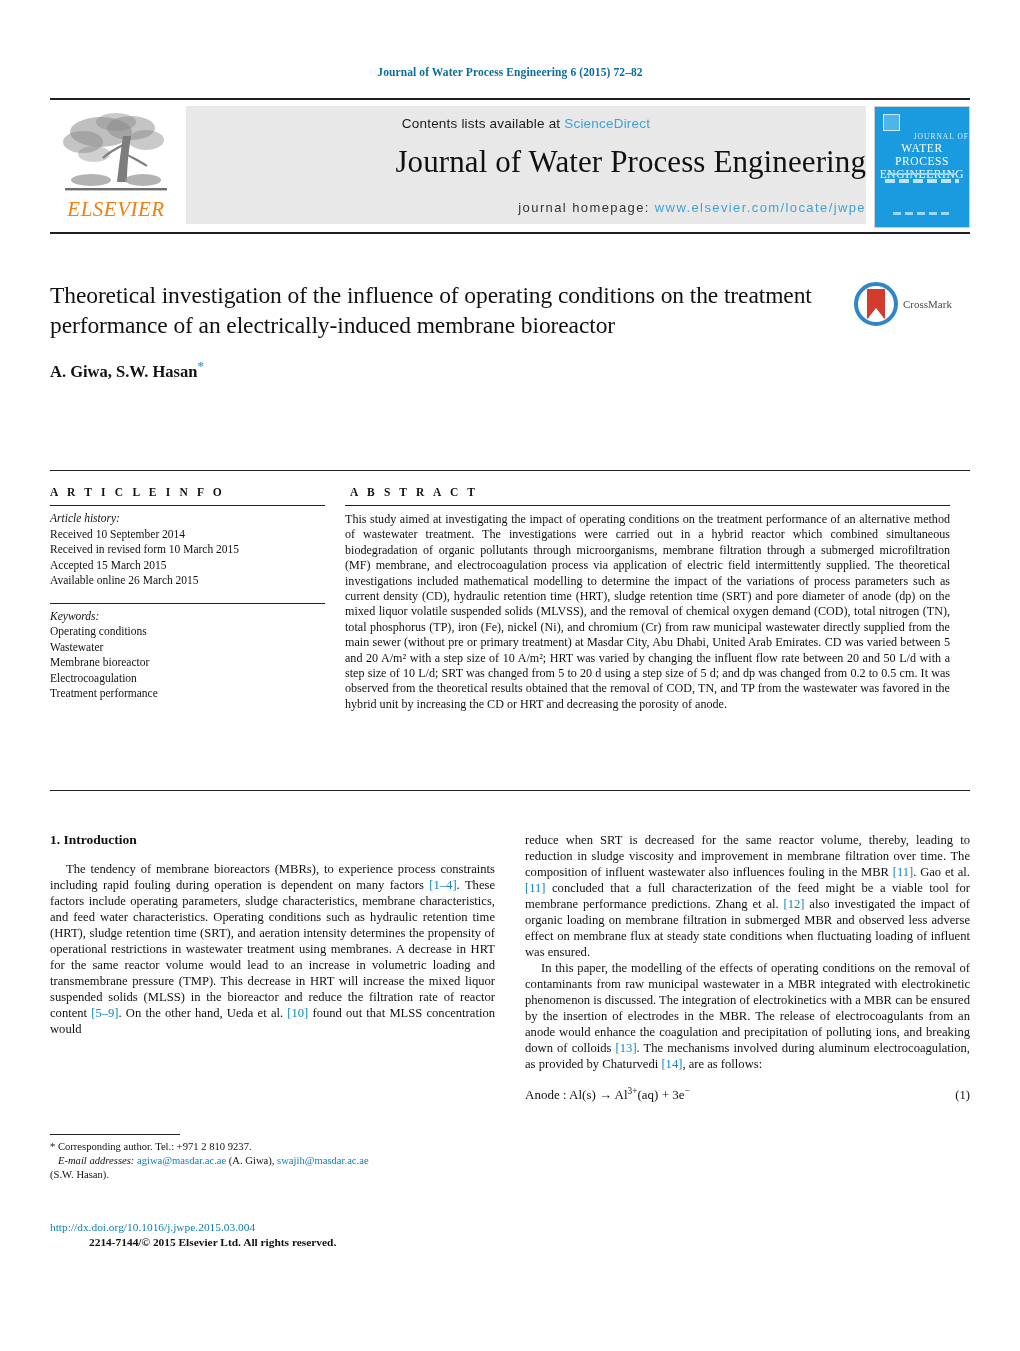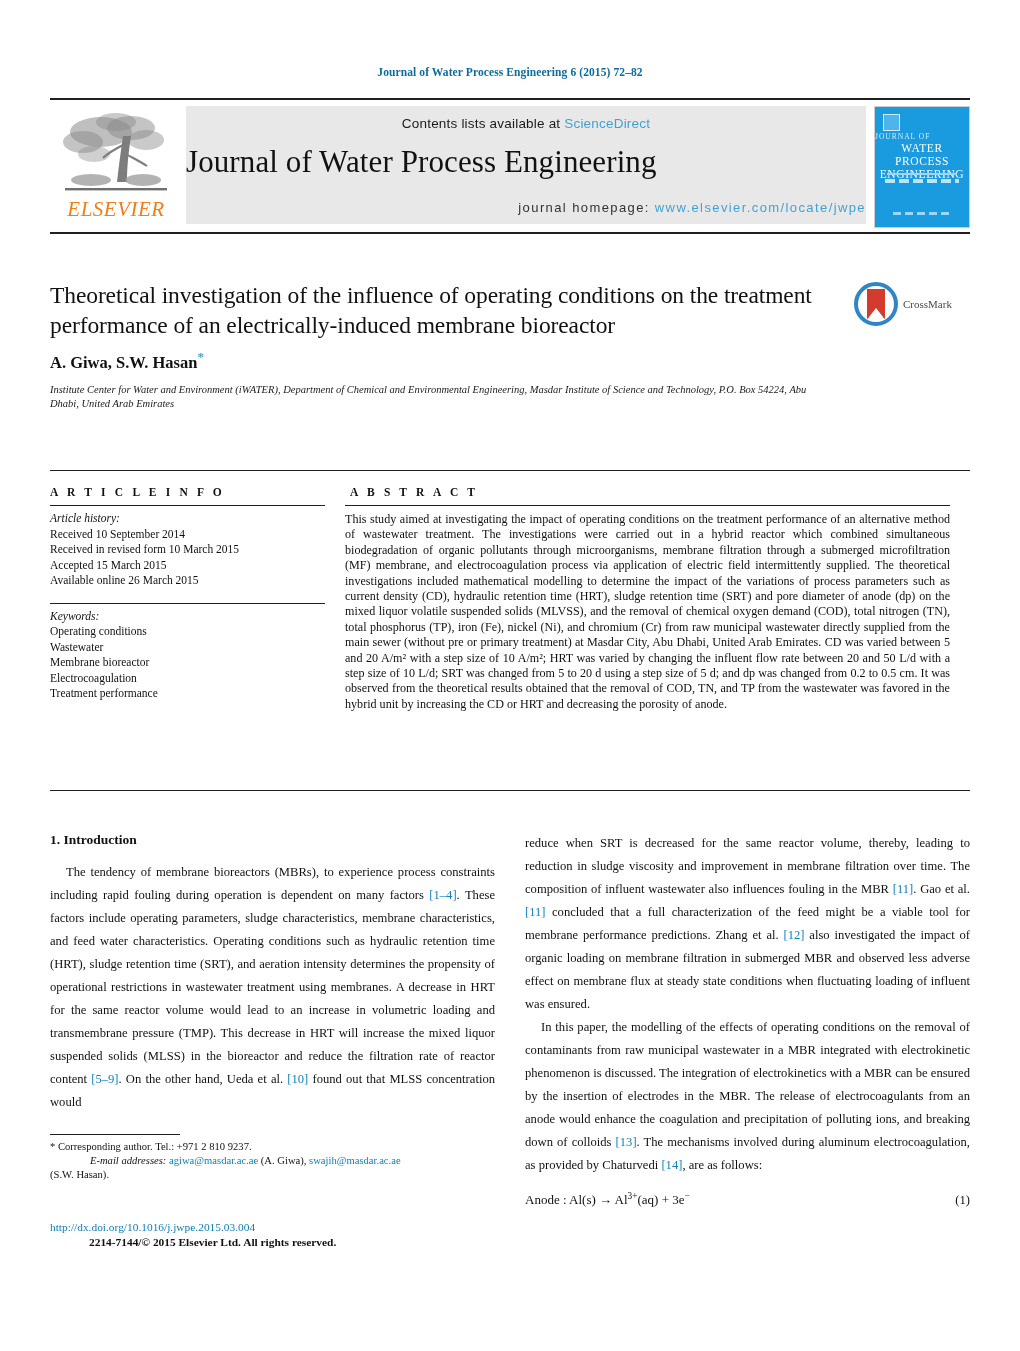--- a/index.html
+++ b/index.html
@@ -81,21 +81,21 @@
     text-align: center;
     font-family: "Liberation Sans", sans-serif;
     font-size: 13.5px;
     color: #1a1a1a;
     letter-spacing: 0.2px;
   }
   .contents-line .sd { color: #3fa2d6; }
   .journal-title-band {
     position: absolute;
     top: 38px; left: 0; right: 0;
-    text-align: left;
+    text-align: right;
     font-family: "Liberation Serif", serif;
     font-size: 31px;
     color: #111;
     letter-spacing: 0.1px;
   }
   .homepage-line {
     position: absolute;
     bottom: 9px; left: 0; right: 0;
     text-align: right;
     font-family: "Liberation Sans", sans-serif;
@@ -116,21 +116,21 @@
   .cover-ico {
     position: absolute;
     top: 7px; left: 8px;
     width: 15px; height: 15px;
     border: 1px solid #cfe9fb;
     background: #4db5ea;
   }
   .cover-jo {
     position: absolute;
     top: 25px; left: 0; right: 0;
-    text-align: left;
+    text-align: right;
     font-family: "Liberation Serif", serif;
     font-size: 7.5px;
     color: #d6ecfa;
     letter-spacing: 1px;
   }
   .cover-name {
     position: absolute;
     top: 35px; left: 0; right: 0;
     text-align: center;
     font-family: "Liberation Serif", serif;
@@ -194,21 +194,21 @@
     width: 44px; height: 44px;
     position: relative;
   }
   .cm-text {
     font-family: Liberation Serif, serif;
     font-size: 11px;
     color: #4a4a4a;
     margin-left: 5px;
   }
   .authors {
-    margin-top: 9px;
+    margin-top: 18px;
     font-family: "Liberation Serif", serif;
     font-size: 16.5px;
     font-weight: bold;
     color: #111;
   }
   .authors .star { color: #3fa2d6; font-size: 13px; vertical-align: super; }
   .affiliation {
     margin-top: 10px;
     width: 760px;
     font-family: "Liberation Serif", serif;
@@ -305,21 +305,21 @@
   .sec-head {
     font-family: "Liberation Serif", serif;
     font-size: 13.5px;
     font-weight: bold;
     margin: 0 0 13px 0;
     color: #111;
   }
   .para {
     font-family: "Liberation Serif", serif;
     font-size: 12.6px;
-    line-height: 23px;
+    line-height: 16px;
     text-align: justify;
     color: #111;
     margin: 0;
     text-indent: 16px;
   }
   .para.cont { text-indent: 0; }
   .ref { color: #1184bd; }
   .eqn {
     margin-top: 14px;
     font-family: "Liberation Serif", serif;
@@ -342,21 +342,21 @@
   .fn-rule {
     border-top: 1px solid #231f20;
     width: 130px;
     margin-bottom: 5px;
   }
   .fn-line {
     font-size: 10.6px;
     line-height: 14px;
     color: #111;
   }
-  .fn-line .ital { font-style: italic; margin-left: 32px; }
+  .fn-line .ital { font-style: italic; }
   .fn-line a, .link { color: #0d7fb5; text-decoration: none; }
   .doi-block {
     position: absolute;
     left: 50px;
     top: 1220px;
     width: 445px;
     font-family: "Liberation Serif", serif;
   }
   .doi {
     font-size: 11.4px;
@@ -432,21 +432,20 @@
           <circle cx="22" cy="22" r="20" fill="none" stroke="#2e86c8" stroke-width="4"></circle>
           <path d="M13 7 h18 v30 l-9 -7 l-9 7 Z" fill="#d23b2e"></path>
           <path d="M22 26 l7 9 h-14 Z" fill="#ffffff"></path>
         </svg>
       </div>
       <div class="cm-text">CrossMark</div>
     </div>
 
     <div class="authors"><span>A. Giwa, S.W. Hasan</span><span class="star">*</span></div>
 
-    <div class="affiliation">Institute Center for Water and Environment (iWATER), Department of Chemical and Environmental Engineering, Masdar Institute of Science and Technology, P.O. Box 54224, Abu Dhabi, United Arab Emirates</div>
   </div>
 
   <div class="info-rule-top"></div>
 
   <div class="two-col-head">
     <div class="col-left-head">A R T I C L E  I N F O</div>
     <div class="col-right-head">A B S T R A C T</div>
   </div>
 
   <div class="article-info">

